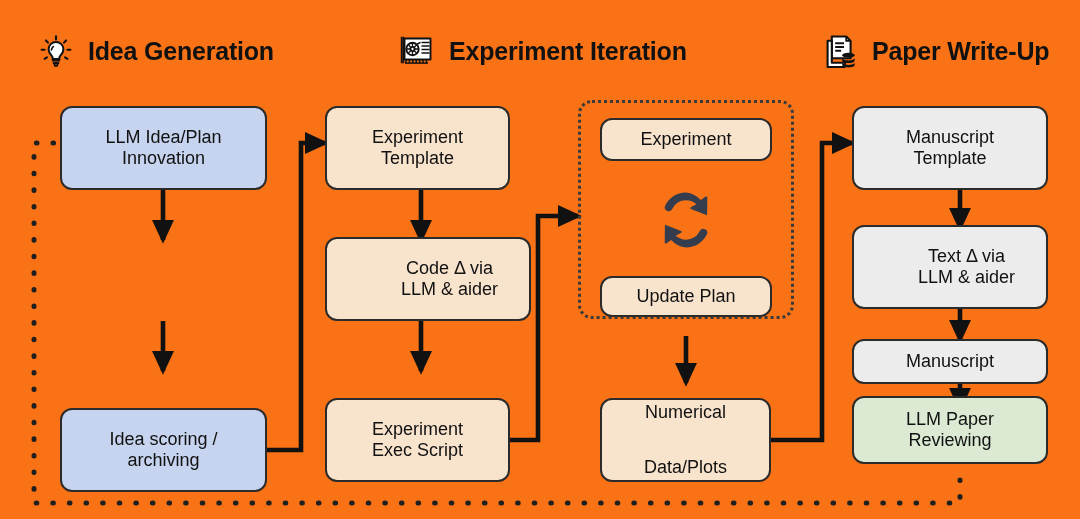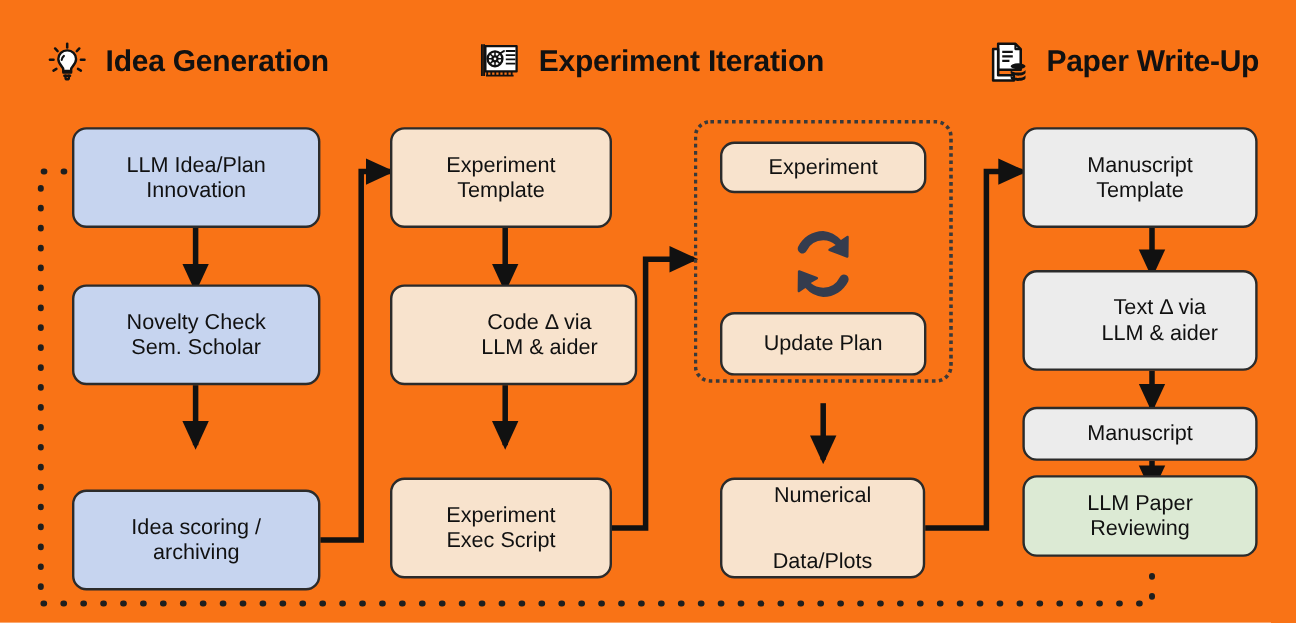--- a/index.html
+++ b/index.html
@@ -180,24 +180,20 @@
       </svg>
     </span>
     <span class="hdr-label">Paper Write-Up</span>
   </div>
 
   <div class="node blue" style="left:60px; top:106px; width:207px; height:84px;">
     <span class="line">LLM Idea/Plan</span>
     <span class="line">Innovation</span>
   </div>
 
-  <div class="node blue" style="left:60px; top:237px; width:207px; height:84px;">
-    <span class="line">Novelty Check</span>
-    <span class="line">Sem. Scholar</span>
-  </div>
 
   <div class="node blue" style="left:60px; top:408px; width:207px; height:84px;">
     <span class="line">Idea scoring /</span>
     <span class="line">archiving</span>
   </div>
 
   <div class="node peach" style="left:325px; top:106px; width:185px; height:84px;">
     <span class="line">Experiment</span>
     <span class="line">Template</span>
   </div>
@@ -218,21 +214,21 @@
     <span class="line">Experiment</span>
   </div>
 
   <span class="loop-icon" style="left:649px; top:183px;">
     <svg viewBox="0 0 74 74" width="74" height="74" fill="#343c4e">
       <path d="M37 9.5c-9.1 0-17 5.3-20.8 13a3.9 3.9 0 0 0 7 3.5A15.6 15.6 0 0 1 37 17.3c4 0 7.6 1.5 10.4 3.9l-5.6 3.1a1 1 0 0 0 .1 1.8l14.8 5.6a1 1 0 0 0 1.4-1l.2-16.3a1 1 0 0 0-1.6-.8l-4.9 3.5A23.4 23.4 0 0 0 37 9.5z"></path>
       <path d="M37 64.5c9.1 0 17-5.3 20.8-13a3.9 3.9 0 0 0-7-3.5A15.6 15.6 0 0 1 37 56.7c-4 0-7.6-1.5-10.4-3.9l5.6-3.1a1 1 0 0 0-.1-1.8l-14.8-5.6a1 1 0 0 0-1.4 1l-.2 16.3a1 1 0 0 0 1.6.8l4.9-3.5A23.4 23.4 0 0 0 37 64.5z"></path>
     </svg>
   </span>
 
-  <div class="node peach" style="left:600px; top:260px; width:172px; height:53px;">
+  <div class="node peach" style="left:600px; top:276px; width:172px; height:41px;">
     <span class="line">Update Plan</span>
   </div>
 
   <div class="node peach" style="left:600px; top:398px; width:171px; height:84px;justify-content:space-between;">
     <span class="line">Numerical</span>
     <span class="line">Data/Plots</span>
   </div>
 
   <div class="node grey" style="left:852px; top:106px; width:196px; height:84px;">
     <span class="line">Manuscript</span>

